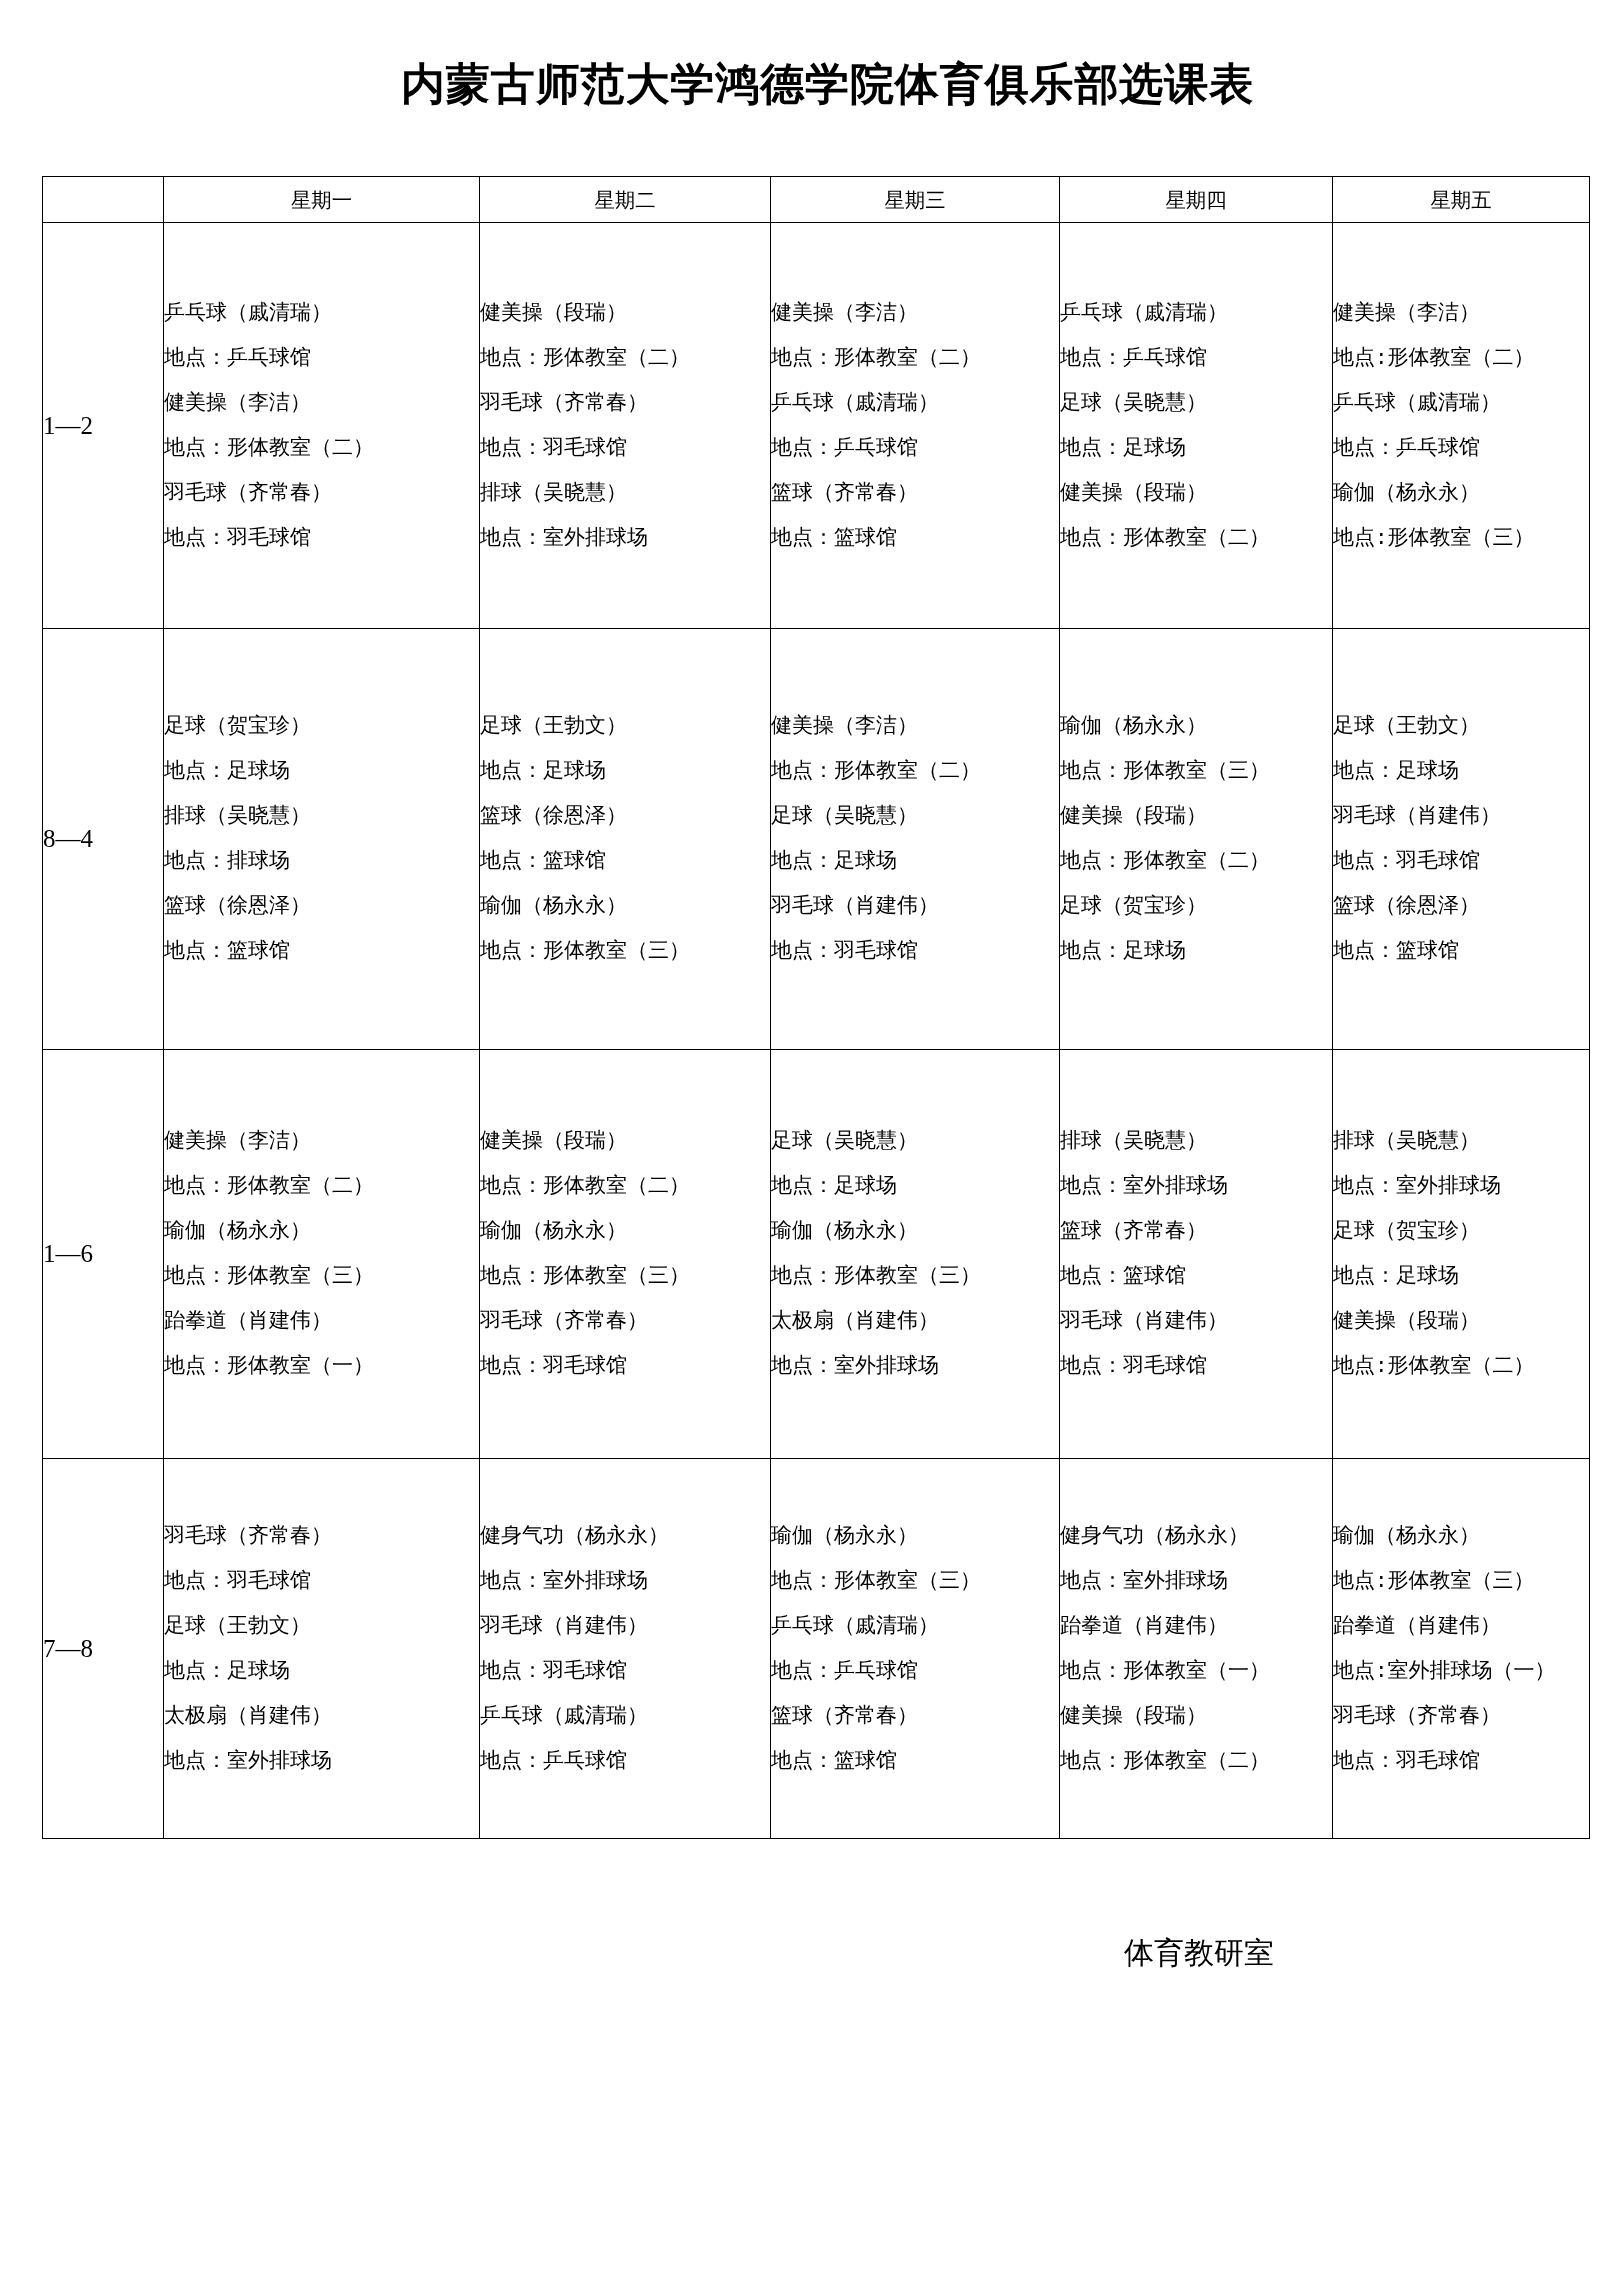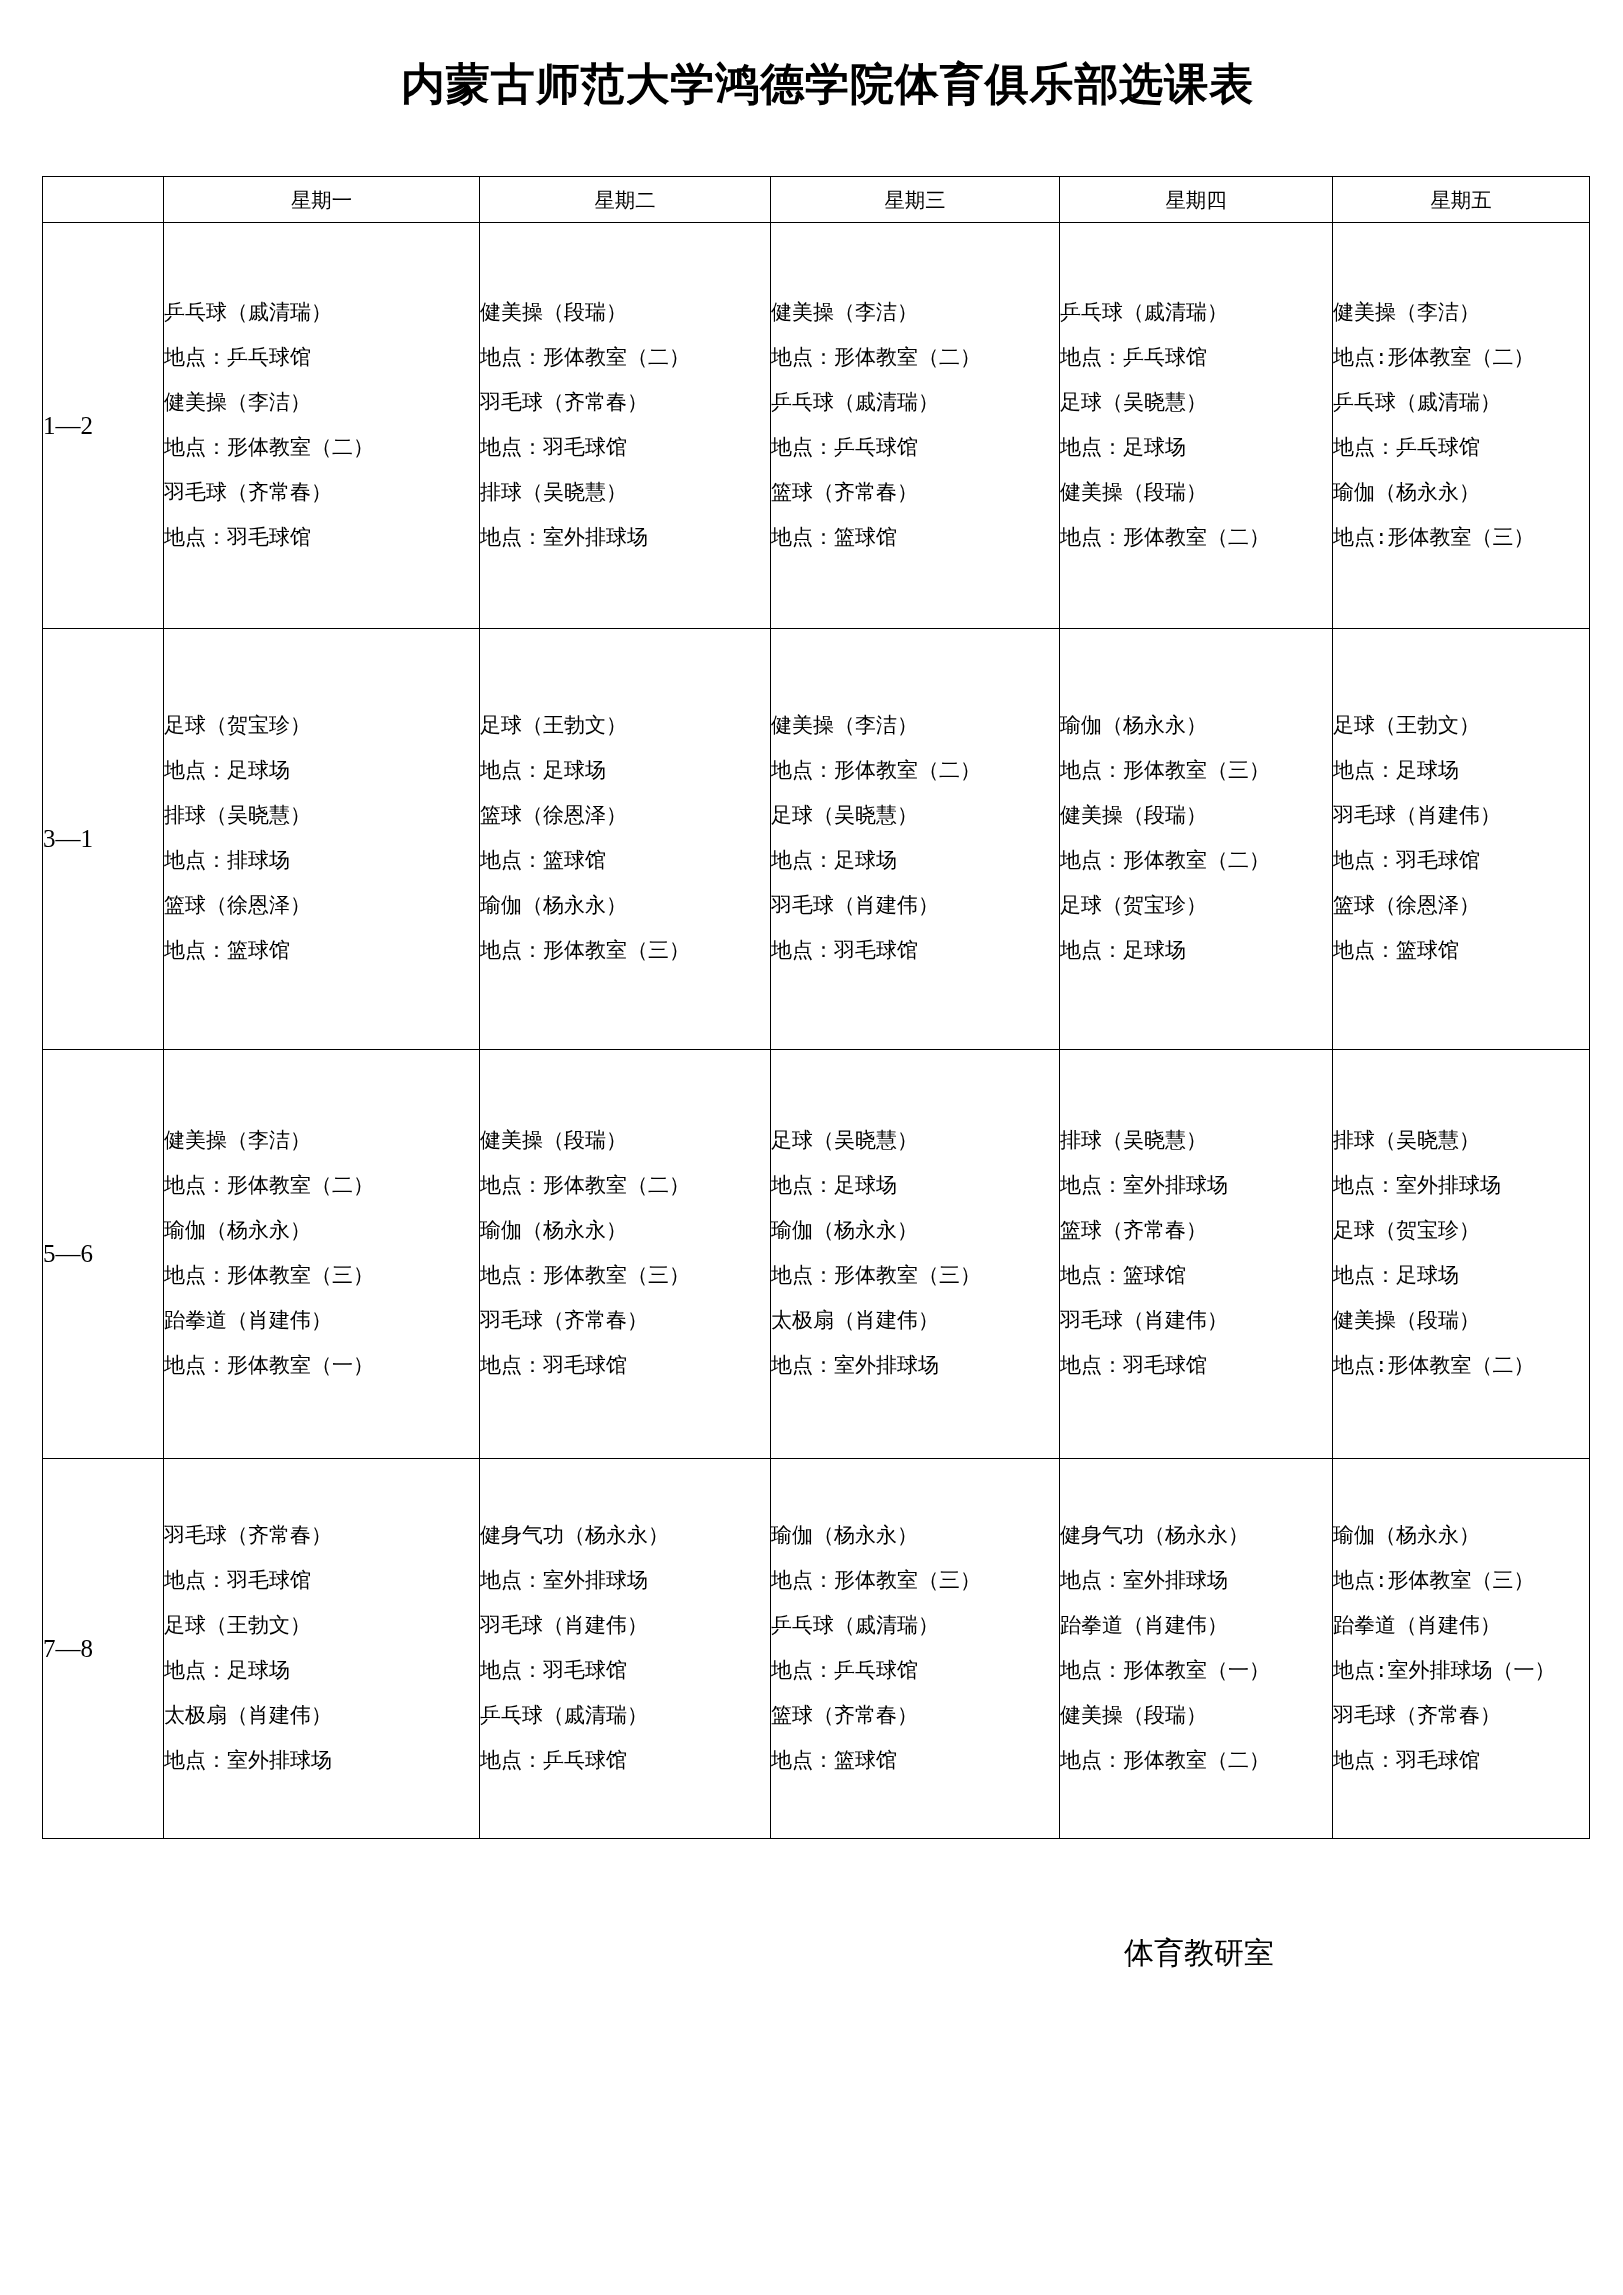--- a/index.html
+++ b/index.html
@@ -130,21 +130,21 @@
         <div class="ln">健美操（李洁）</div>
         <div class="ln">地点:形体教室（二）</div>
         <div class="ln">乒乓球（戚清瑞）</div>
         <div class="ln">地点：乒乓球馆</div>
         <div class="ln">瑜伽（杨永永）</div>
         <div class="ln">地点:形体教室（三）</div>
       </td>
     </tr>
 
     <tr class="row-1">
-      <td class="time-cell">3—1</td>
+      <td class="time-cell">8—4</td>
       <td class="sched-cell">
         <div class="ln">足球（贺宝珍）</div>
         <div class="ln">地点：足球场</div>
         <div class="ln">排球（吴晓慧）</div>
         <div class="ln">地点：排球场</div>
         <div class="ln">篮球（徐恩泽）</div>
         <div class="ln">地点：篮球馆</div>
       </td>
       <td class="sched-cell">
         <div class="ln">足球（王勃文）</div>
@@ -174,21 +174,21 @@
         <div class="ln">足球（王勃文）</div>
         <div class="ln">地点：足球场</div>
         <div class="ln">羽毛球（肖建伟）</div>
         <div class="ln">地点：羽毛球馆</div>
         <div class="ln">篮球（徐恩泽）</div>
         <div class="ln">地点：篮球馆</div>
       </td>
     </tr>
 
     <tr class="row-2">
-      <td class="time-cell">5—6</td>
+      <td class="time-cell">1—6</td>
       <td class="sched-cell">
         <div class="ln">健美操（李洁）</div>
         <div class="ln">地点：形体教室（二）</div>
         <div class="ln">瑜伽（杨永永）</div>
         <div class="ln">地点：形体教室（三）</div>
         <div class="ln">跆拳道（肖建伟）</div>
         <div class="ln">地点：形体教室（一）</div>
       </td>
       <td class="sched-cell">
         <div class="ln">健美操（段瑞）</div>

